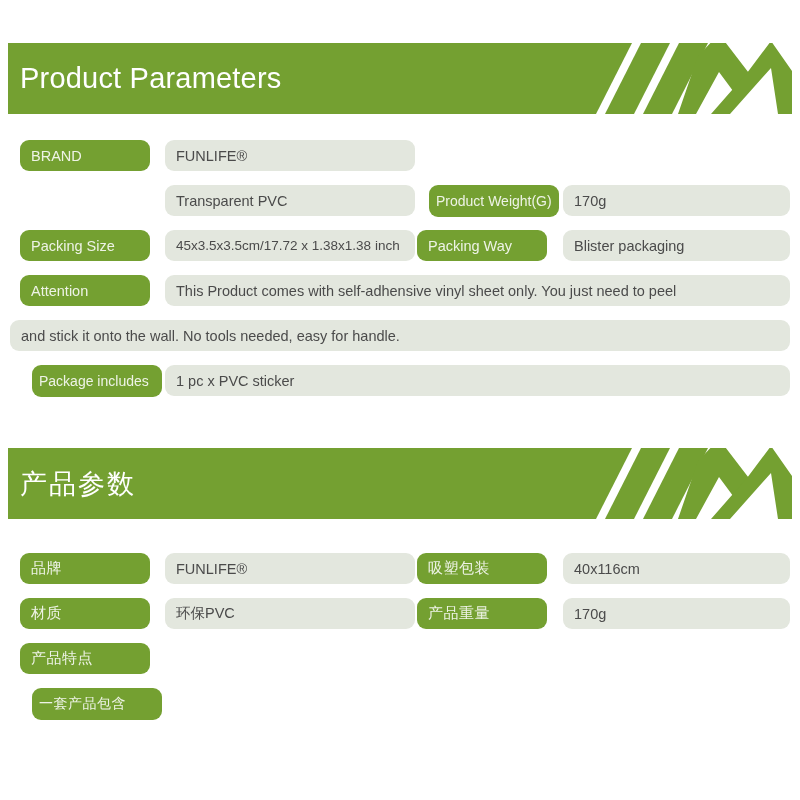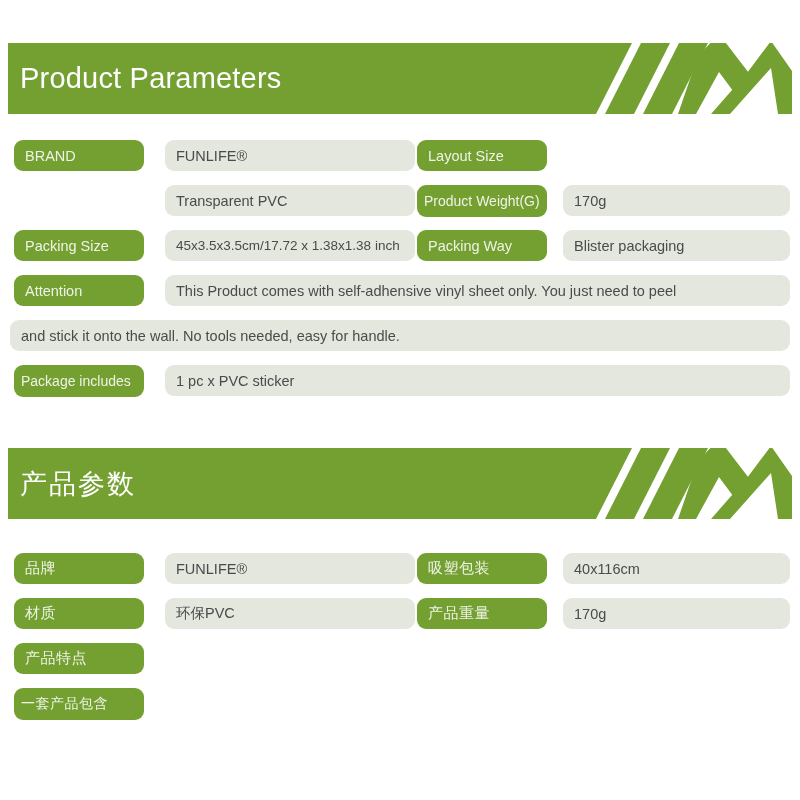--- a/index.html
+++ b/index.html
@@ -73,41 +73,41 @@
     background: #74a031;
     color: #eef3e6;
     display: flex;
     align-items: center;
     padding: 0 11px;
     font-size: 14.5px;
     white-space: nowrap;
     overflow: hidden;
   }
   .pill.cn { font-size: 15px; letter-spacing: 0.5px; }
-  .pill.tight { padding: 16px 7px; font-size: 14px; }
+  .pill.tight { padding: 16px 7px; font-size: 14px; margin-left: 12px; }
 
   .val {
     position: absolute;
     top: 0;
     height: 31px;
     border-radius: 9px;
     background: #e3e7de;
     color: #4b4b4b;
     display: flex;
     align-items: center;
     padding: 12px 11px;
     font-size: 14.5px;
     white-space: nowrap;
     overflow: hidden;
   }
   .val.cn { font-size: 14.5px; }
   .val.small { font-size: 13.5px; }
 
   
-  .col-l-pill { left: 4px;   width: 130px; }
+  .col-l-pill { left: 10px;   width: 130px; }
   .col-l-val  { left: 155px; width: 250px; }
   .col-r-pill { left: 407px; width: 130px; }
   .col-r-val  { left: 553px; width: 227px; }
   .full-val   { left: 155px; width: 625px; }
   .wide-val   { left: 0;     width: 780px; }
   .cn-full-val{ left: 155px; width: 625px; }
   .gap-mid   { height: 38px; }
 </style>
 </head>
 <body>
@@ -132,21 +132,20 @@
     <div class="banner-title">Product Parameters</div>
   </div>
 
   <div style="height:26px"></div>
 
   <div class="rows">
 
     <div class="row">
       <div class="pill col-l-pill">BRAND</div>
       <div class="val col-l-val">FUNLIFE®</div>
-      <div class="pill col-r-pill">Layout Size</div>
     </div>
 
     <div class="row">
       <div class="val col-l-val">Transparent PVC</div>
       <div class="pill col-r-pill tight">Product Weight(G)</div>
       <div class="val col-r-val">170g</div>
     </div>
 
     <div class="row">
       <div class="pill col-l-pill">Packing Size</div>

